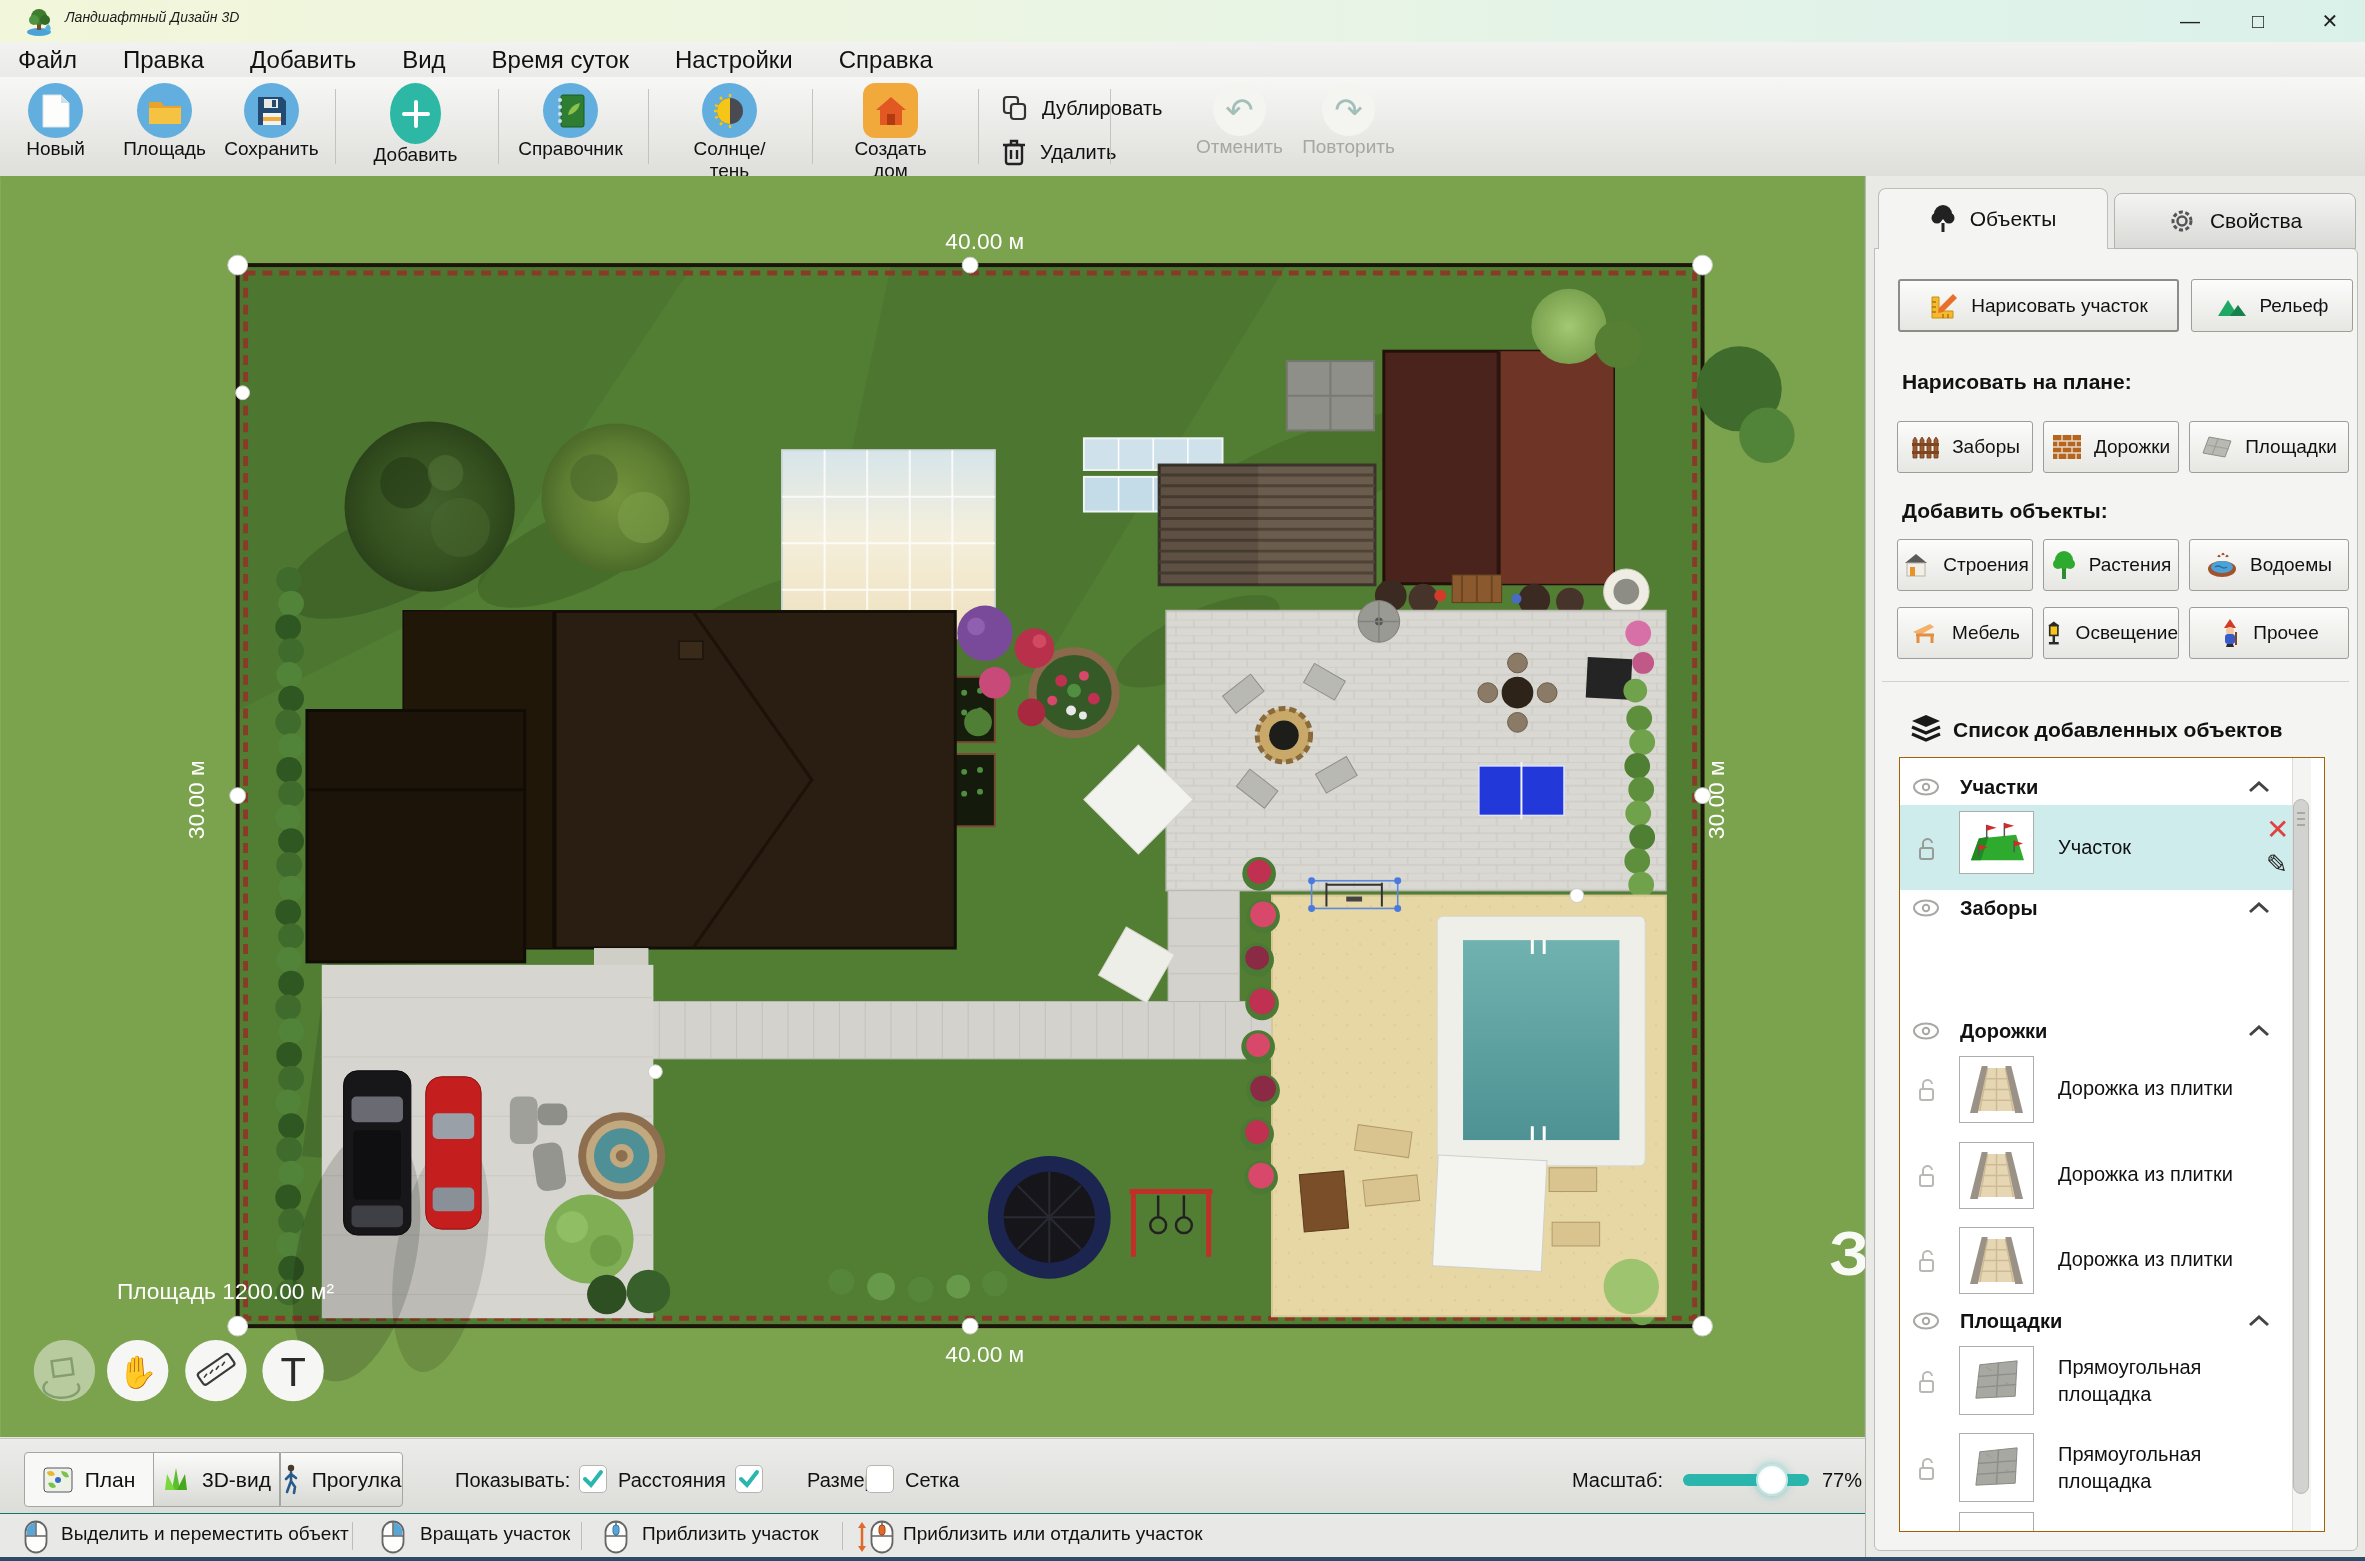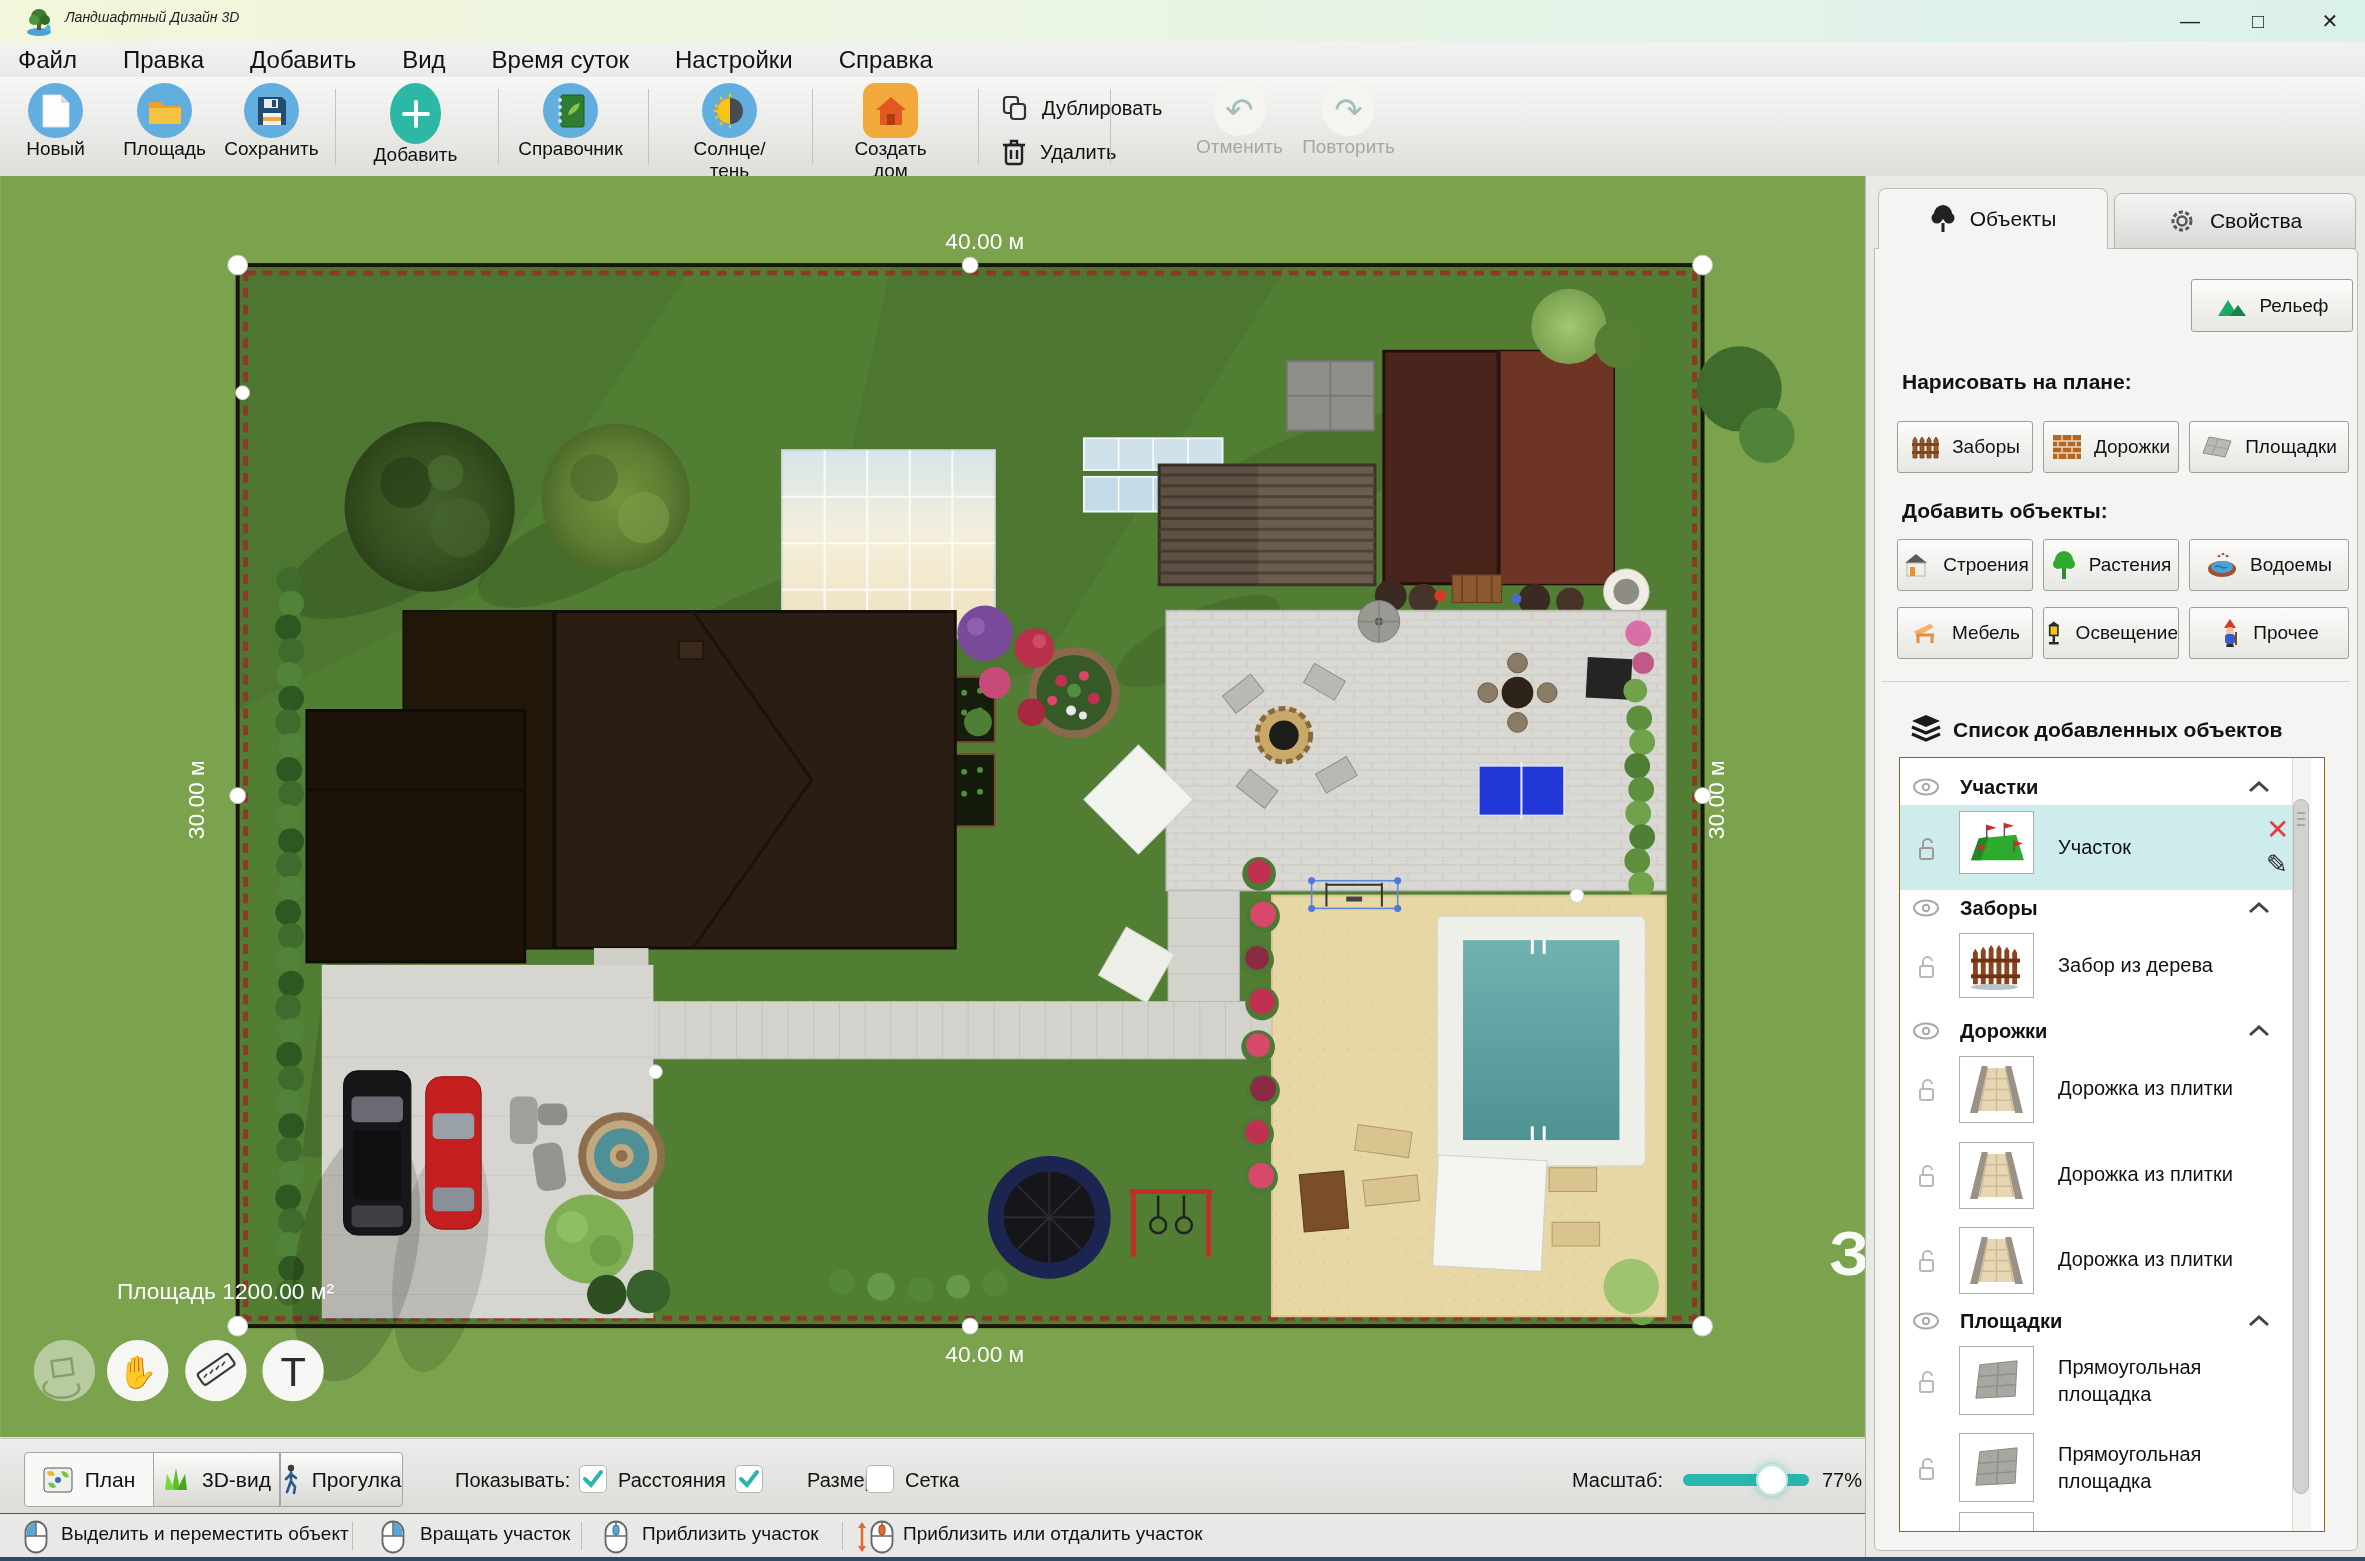--- a/index.html
+++ b/index.html
@@ -710,20 +710,28 @@
     <span>Объекты</span>
   </div>
   <div class="abs tab" id="tab-props">
     <svg width="28" height="28" viewBox="0 0 28 28">
       <circle cx="14" cy="14" r="9" fill="none" stroke="#555" stroke-width="3" stroke-dasharray="4 2.5"></circle>
       <circle cx="14" cy="14" r="4.5" fill="none" stroke="#555" stroke-width="2.5"></circle>
     </svg>
     <span>Свойства</span>
   </div>
 
+  <div class="abs sbtn" style="left:32px;top:103px;width:281px;height:53px;border:2px solid #8c8c88">
+    <svg width="30" height="30" viewBox="0 0 30 30">
+      <path d="M3 6 v21 h21 v-7 h-14 v-14 z" fill="#f5b82e" stroke="#c99012"></path>
+      <path d="M3 11 h4 M3 16 h4 M3 21 h4 M14 23 v4 M19 23 v4" stroke="#a87808" stroke-width="1.5"></path>
+      <path d="M10 17 L24 3 l4 4 L14 21 l-5 1 z" fill="#e8702a"></path>
+    </svg>
+    <span>Нарисовать участок</span>
+  </div>
   <div class="abs sbtn" style="left:325px;top:103px;width:162px;height:53px">
     <svg width="32" height="24" viewBox="0 0 32 24">
       <path d="M2 22 L12 6 L22 22 z" fill="#1fa864"></path>
       <path d="M14 22 L22 11 L30 22 z" fill="#15824c"></path>
     </svg>
     <span>Рельеф</span>
   </div>
 
   <div class="abs sec-lbl" style="left:36px;top:194px">Нарисовать на плане:</div>
 
@@ -866,42 +874,20 @@
       <svg width="28" height="18" viewBox="0 0 28 18" style="margin-left:12px">
           <ellipse cx="14" cy="9" rx="12" ry="7.5" fill="none" stroke="#a8a8a4" stroke-width="2"></ellipse>
           <circle cx="14" cy="9" r="3.2" fill="none" stroke="#a8a8a4" stroke-width="2"></circle>
         </svg>
       <span class="grp-name">Заборы</span>
       <svg width="22" height="12" viewBox="0 0 22 12" style="position:absolute;left:348px">
           <path d="M2 10 L11 2 L20 10" fill="none" stroke="#444" stroke-width="3"></path>
         </svg>
     </div>
 
-    <div style="position:absolute;top:167px;left:0;width:407px;height:85px">
-      <svg width="22" height="26" viewBox="0 0 22 26" style="position:absolute;left:16px;top:30px">
-          <rect x="4" y="11" width="13" height="11" rx="2" fill="none" stroke="#b8b8b4" stroke-width="2"></rect>
-          <path d="M7 11 V7 a4.5 4.5 0 0 1 9 -1" fill="none" stroke="#b8b8b4" stroke-width="2"></path>
-        </svg>
-      <div class="thumb" style="left:59px;top:8px;width:75px;height:65px">
-        <svg width="59" height="53" viewBox="0 0 60 54">
-            <g fill="#8a4520">
-              <path d="M6 14 l2.5 -4 2.5 4 v32 h-5z"></path>
-              <path d="M14 12 l2.5 -4 2.5 4 v34 h-5z"></path>
-              <path d="M22 10 l2.5 -4 2.5 4 v36 h-5z"></path>
-              <path d="M30 10 l2.5 -4 2.5 4 v36 h-5z"></path>
-              <path d="M38 12 l2.5 -4 2.5 4 v34 h-5z"></path>
-              <path d="M46 14 l2.5 -4 2.5 4 v32 h-5z"></path>
-            </g>
-            <rect x="4" y="20" width="50" height="4" fill="#6e3414"></rect>
-            <rect x="4" y="36" width="50" height="4" fill="#6e3414"></rect>
-            <ellipse cx="28" cy="49" rx="24" ry="3" fill="#9aa8b4" opacity="0.7"></ellipse>
-          </svg>
-      </div>
-      <span class="item-lbl" style="position:absolute;left:158px;top:29px">Забор из дерева</span>
-    </div>
 
     <div class="grp-hdr" style="top:255px">
       <svg width="28" height="18" viewBox="0 0 28 18" style="margin-left:12px">
           <ellipse cx="14" cy="9" rx="12" ry="7.5" fill="none" stroke="#a8a8a4" stroke-width="2"></ellipse>
           <circle cx="14" cy="9" r="3.2" fill="none" stroke="#a8a8a4" stroke-width="2"></circle>
         </svg>
       <span class="grp-name">Дорожки</span>
       <svg width="22" height="12" viewBox="0 0 22 12" style="position:absolute;left:348px">
           <path d="M2 10 L11 2 L20 10" fill="none" stroke="#444" stroke-width="3"></path>
         </svg>

